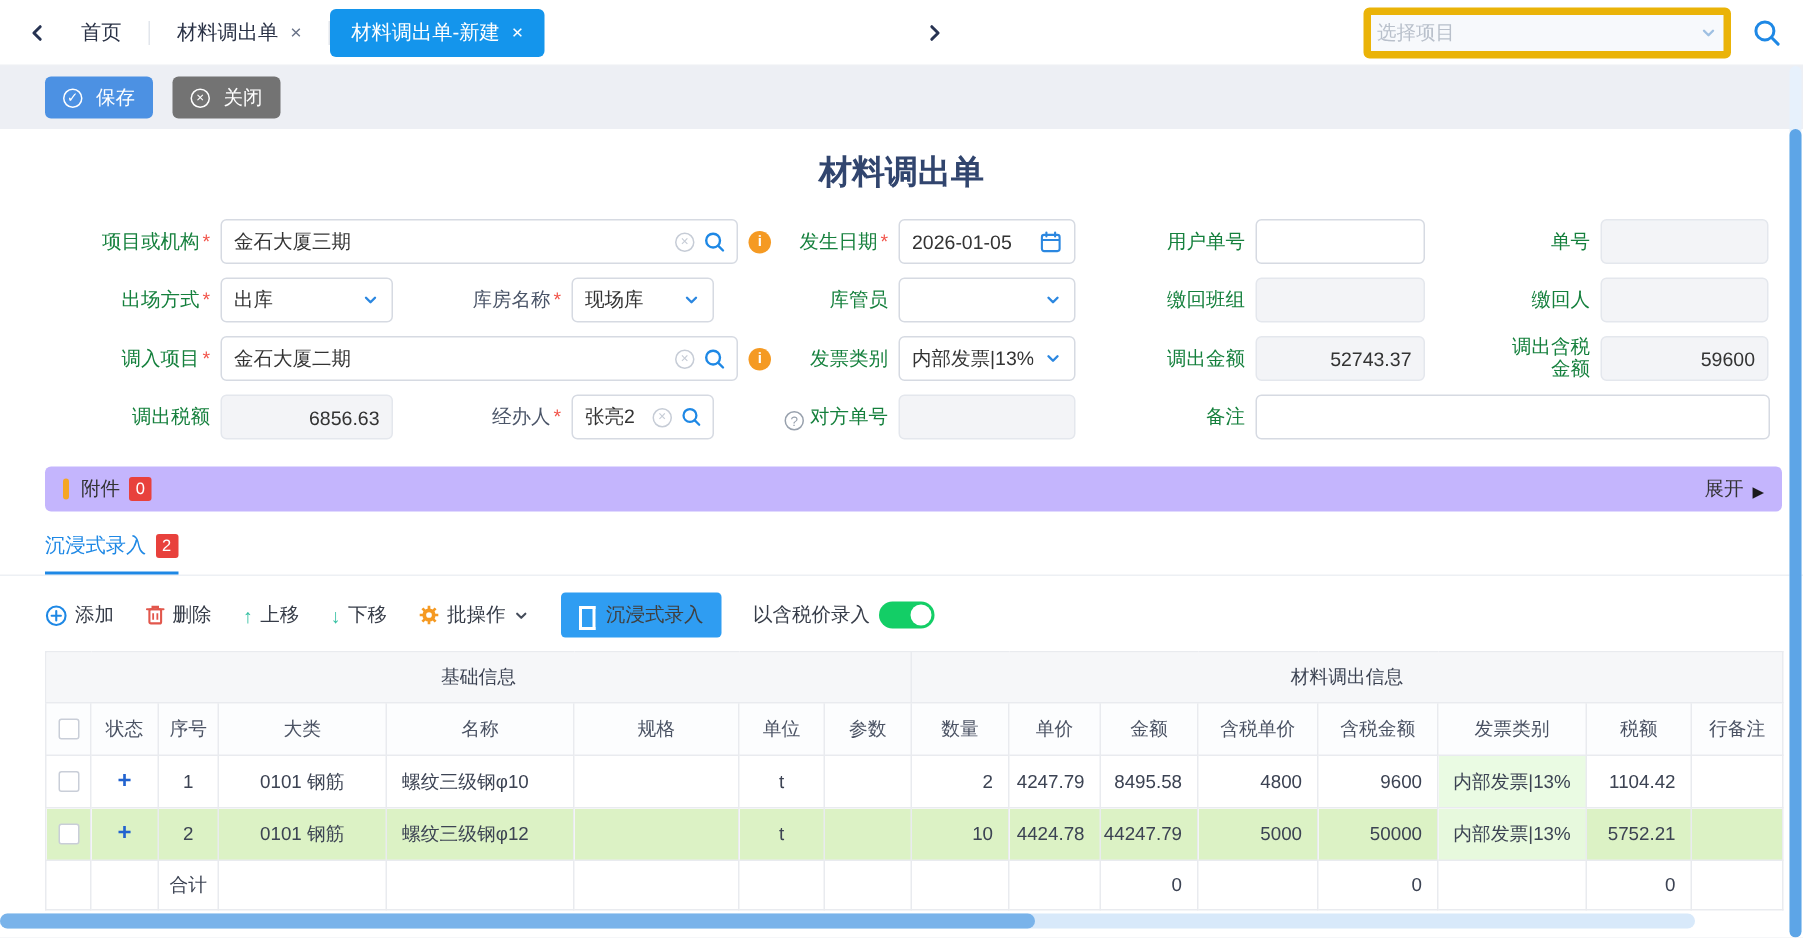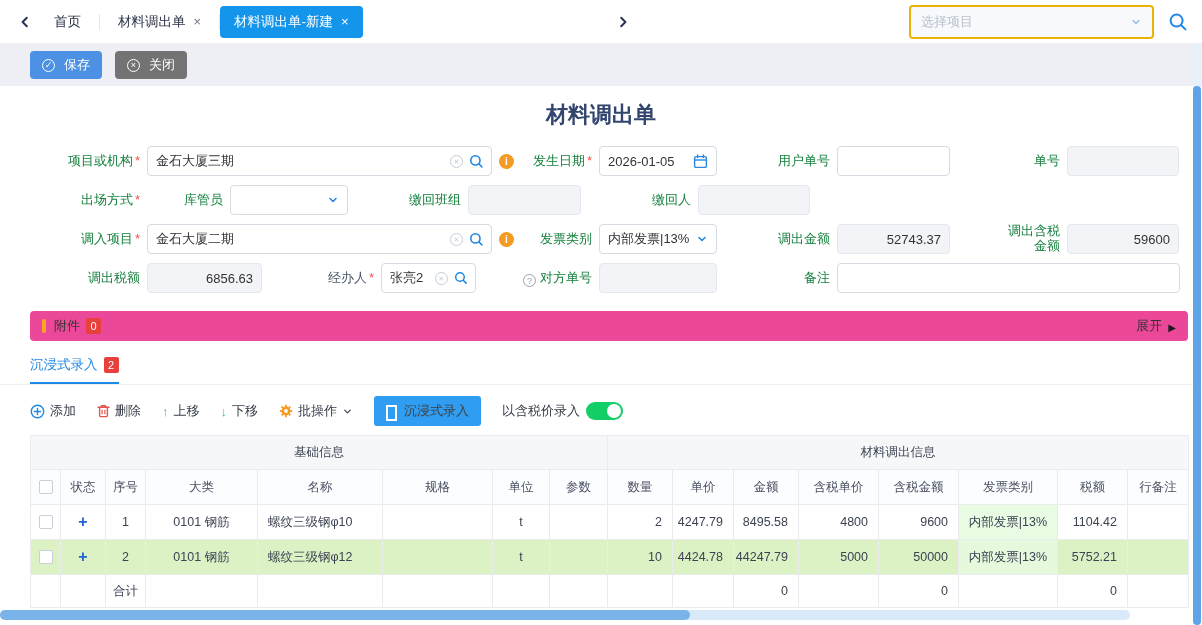--- a/index.html
+++ b/index.html
@@ -11,22 +11,22 @@
   .tabbar { height:44px; background:#fff; display:flex; align-items:center; padding:0 14px;
     border-bottom:1px solid #eef0f4; }
   .navchev { width:22px; height:22px; display:flex; align-items:center; justify-content:center; cursor:pointer; }
   .tab { padding:0 18px; font-size:13.5px; color:#2a3246; display:flex; align-items:center; gap:8px;
     height:44px; cursor:pointer; }
   .tabdiv { width:1px; height:16px; background:#e2e6ec; }
   .tab.active { background:#1495ec; color:#fff; height:32px; border-radius:4px; margin:0 0; padding:0 14px; }
   .tclose { font-size:13px; color:#6a7388; line-height:1; }
   .tab.active .tclose { color:#fff; }
   .tclose::before { content:"×"; }
-  .proj-select { margin-left:auto; width:245px; height:34px; background:#f7f9fc; border:2px solid #eab308;
-    border-radius:4px; display:flex; align-items:center; padding:0 10px; }
+  .proj-select { margin-left:auto; width:245px; height:34px; background:#f7f9fc; border:5px solid #eab308;
+    border-radius:4px; display:flex; align-items:center; padding:0 4px; }
   .placeholder { font-size:13px; color:#b9c0cb; flex:1; }
   .tb-gap { width:26px; }
 
   
   .actionbar { height:42px; background:#edeff4; display:flex; align-items:center; gap:13px; padding:0 30px; }
   .btn { height:28px; border:none; border-radius:4px; color:#fff; font-size:13px; padding:0 12px;
     display:flex; align-items:center; gap:9px; cursor:pointer; font-family:inherit; }
   .btn-save { background:#4c91e3; }
   .btn-close { background:#737373; }
   .cico { width:13px; height:13px; border:1px solid #fff; border-radius:50%; font-size:9px; line-height:11px;
@@ -65,21 +65,21 @@
   .sel { justify-content:space-between; }
   .info-ico { width:15px; height:15px; border-radius:50%; background:#f59a23; color:#fff; font-size:10px;
     font-weight:bold; line-height:15px; text-align:center; margin-left:7px; flex:none; }
   .info-ico::before { content:"i"; }
   .help-ico { width:13px; height:13px; border:1px solid #98a1ad; border-radius:50%; color:#98a1ad;
     font-size:9px; line-height:12px; text-align:center; display:inline-block; margin-right:4px; vertical-align:-2px; }
   .help-ico::before { content:"?"; }
   .inlbl { width:112px; font-size:13px; color:#4b5568; text-align:right; margin-right:7px; white-space:nowrap; }
 
   
-  .attach { margin:18px 14px 0 30px; height:30px; background:#ec4899; border-radius:4px; display:flex;
+  .attach { margin:18px 14px 0 30px; height:30px; background:#c4b5fd; border-radius:4px; display:flex;
     align-items:center; padding:0 12px; }
   .orange-pill { width:4px; height:14px; background:#f5a623; border-radius:2px; margin-right:8px; }
   .attach-lbl { font-size:13px; color:#333; }
   .badge { display:inline-block; min-width:15px; height:16px; line-height:16px; background:#e8413c; color:#fff;
     font-size:11px; border-radius:2px; padding:0 4px; text-align:center; margin-left:6px; }
   .expand { margin-left:auto; font-size:13px; color:#333; display:flex; align-items:center; gap:6px; cursor:pointer; }
   .play-ico::before { content:"▶"; font-size:10px; color:#1b1b1b; }
 
   
   .dtabs { margin-top:14px; padding-left:30px; border-bottom:1px solid #edf0f4; }
@@ -219,20 +219,35 @@
           <span class="val"></span>
         </div>
         <span class="lbl lw4">单号</span>
         <div class="inp dis w112">
           <span class="val"></span>
         </div>
       </div>
 
       <div class="frow">
         <span class="lbl lw1 req">出场方式</span>
+        <div class="fa">
+          <div class="inp sel w115">
+            <span class="val">出库</span>
+            <svg width="12" height="12" viewBox="0 0 12 12">
+                <path d="M3 4.5 L6 7.5 L9 4.5" fill="none" stroke="#2b87e0" stroke-width="1.6" stroke-linecap="round" stroke-linejoin="round"></path>
+              </svg>
+          </div>
+          <span class="inlbl req">库房名称</span>
+          <div class="inp sel w95">
+            <span class="val">现场库</span>
+            <svg width="12" height="12" viewBox="0 0 12 12">
+                <path d="M3 4.5 L6 7.5 L9 4.5" fill="none" stroke="#2b87e0" stroke-width="1.6" stroke-linecap="round" stroke-linejoin="round"></path>
+              </svg>
+          </div>
+        </div>
         <span class="lbl lw2">库管员</span>
         <div class="inp sel w118">
           <span class="val"></span>
           <svg width="12" height="12" viewBox="0 0 12 12">
               <path d="M3 4.5 L6 7.5 L9 4.5" fill="none" stroke="#2b87e0" stroke-width="1.6" stroke-linecap="round" stroke-linejoin="round"></path>
             </svg>
         </div>
         <span class="lbl lw3">缴回班组</span>
         <div class="inp dis w113">
           <span class="val"></span>

